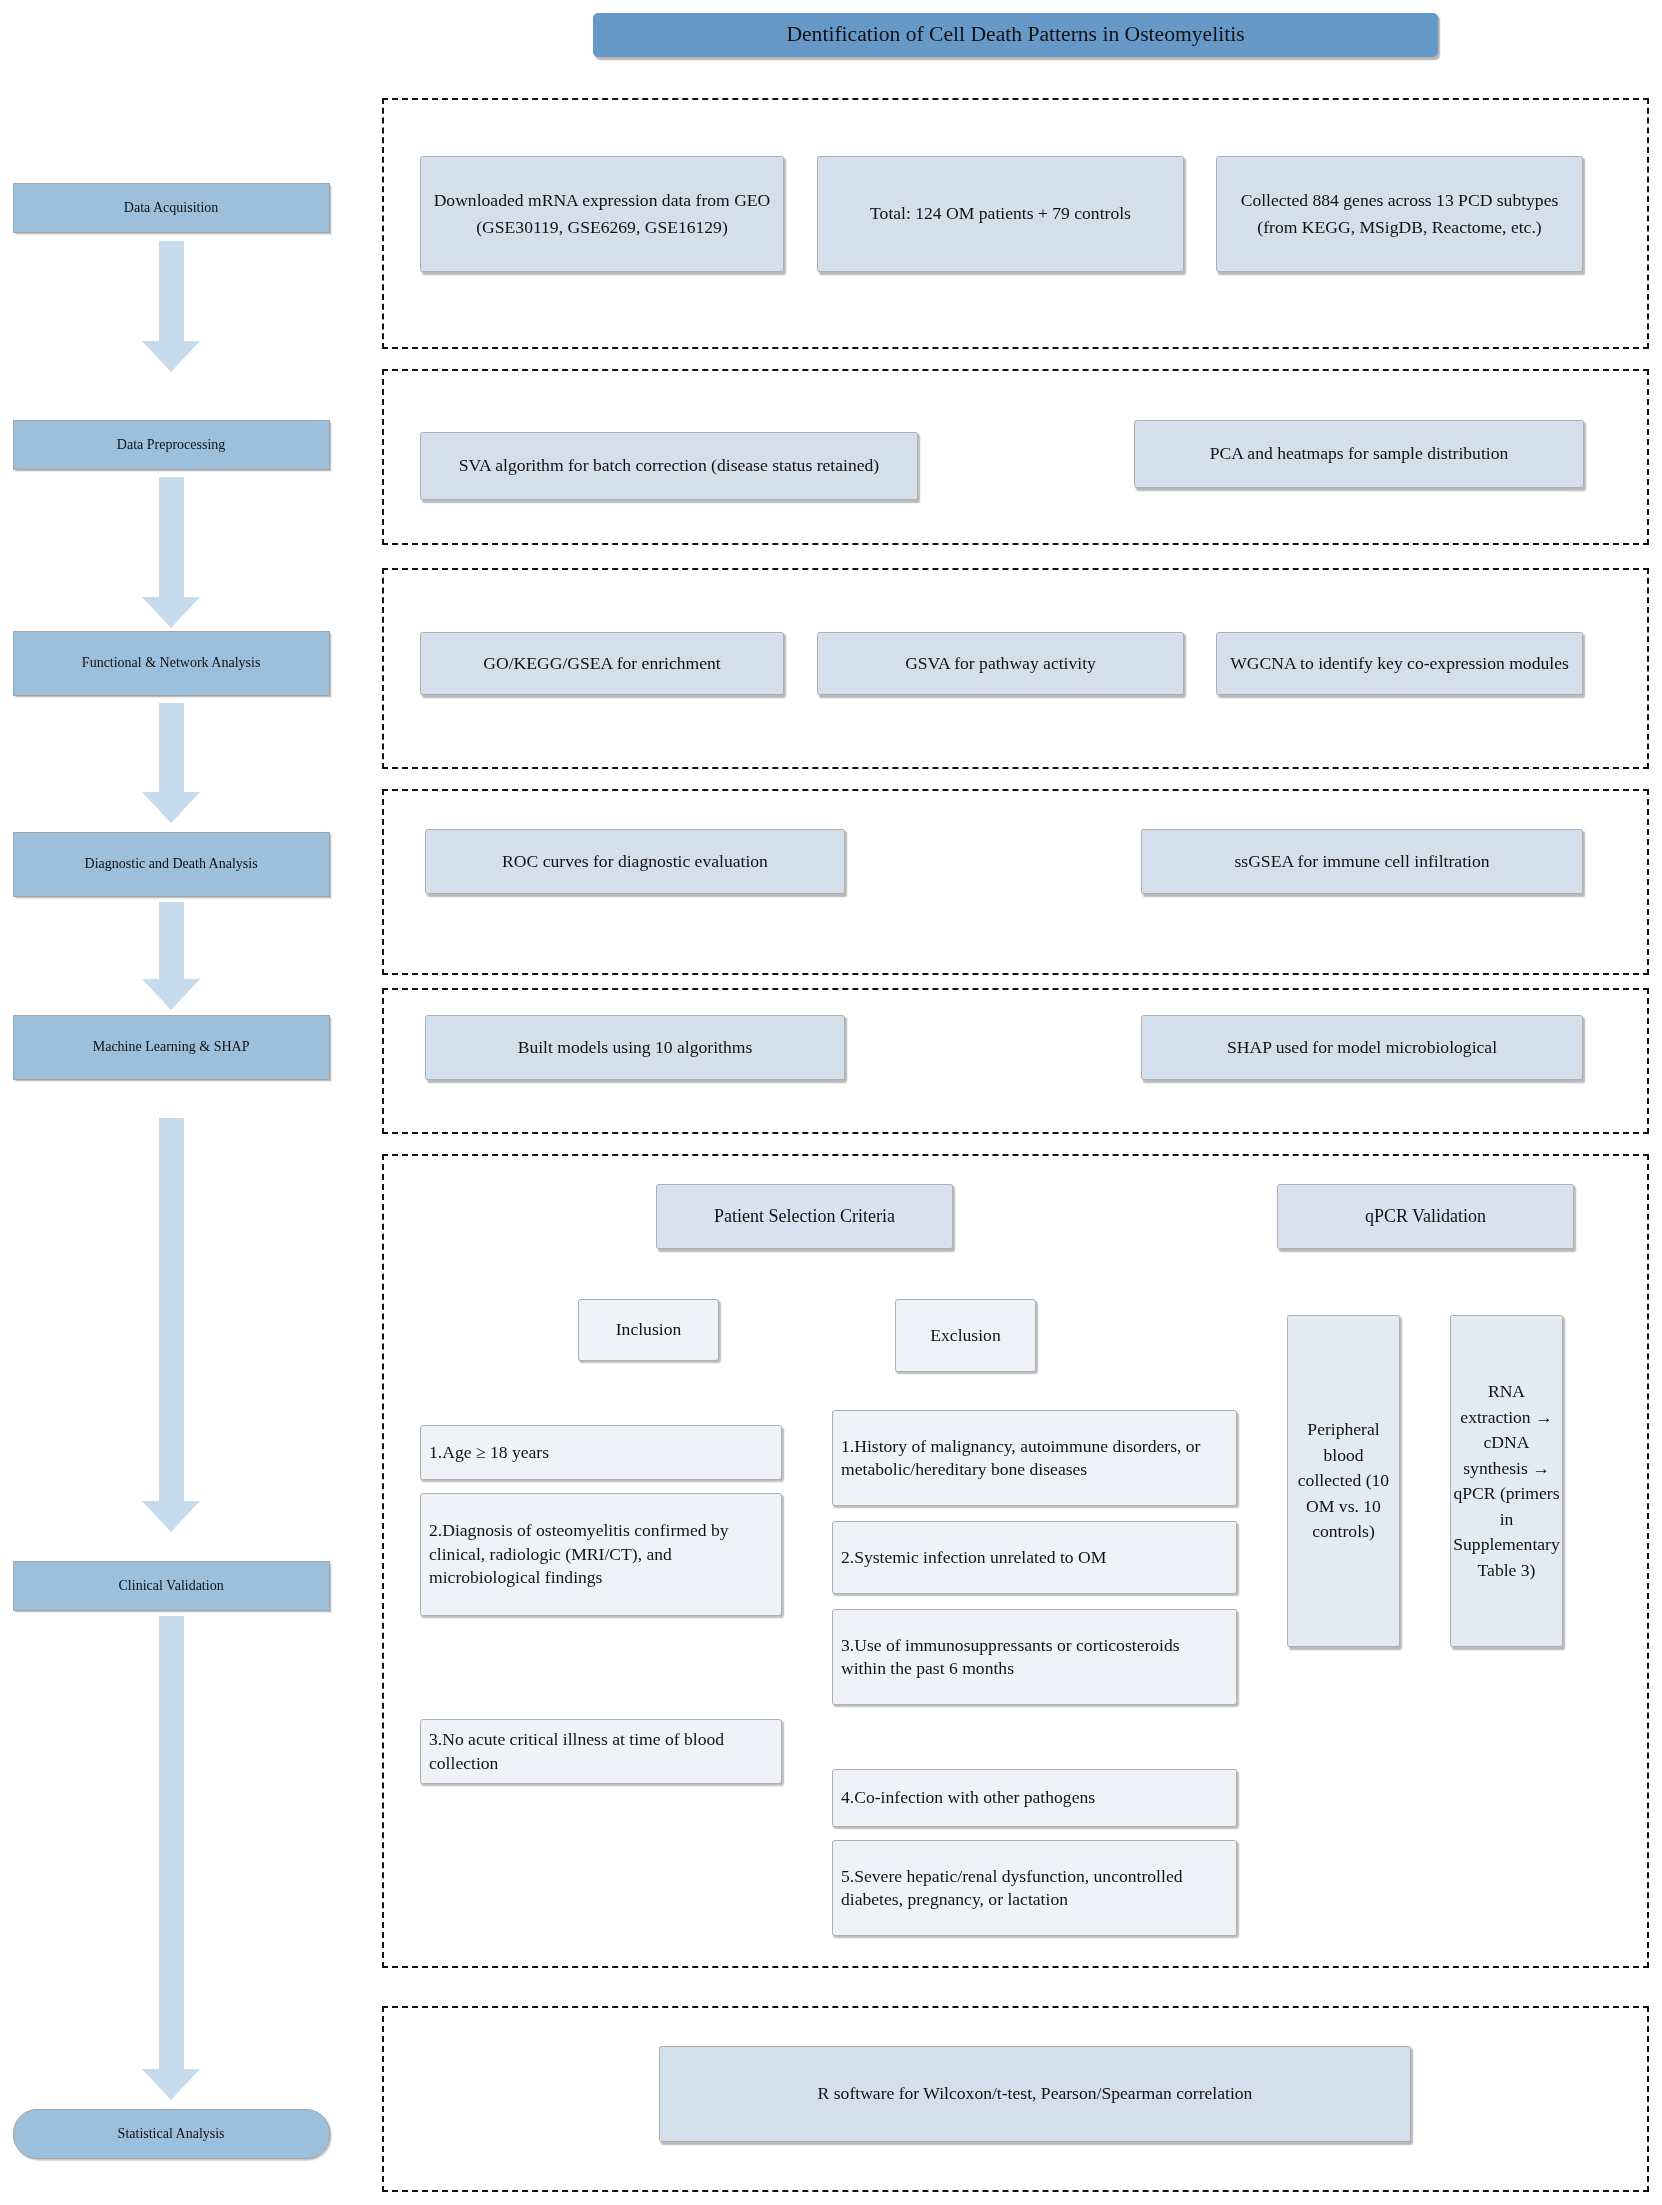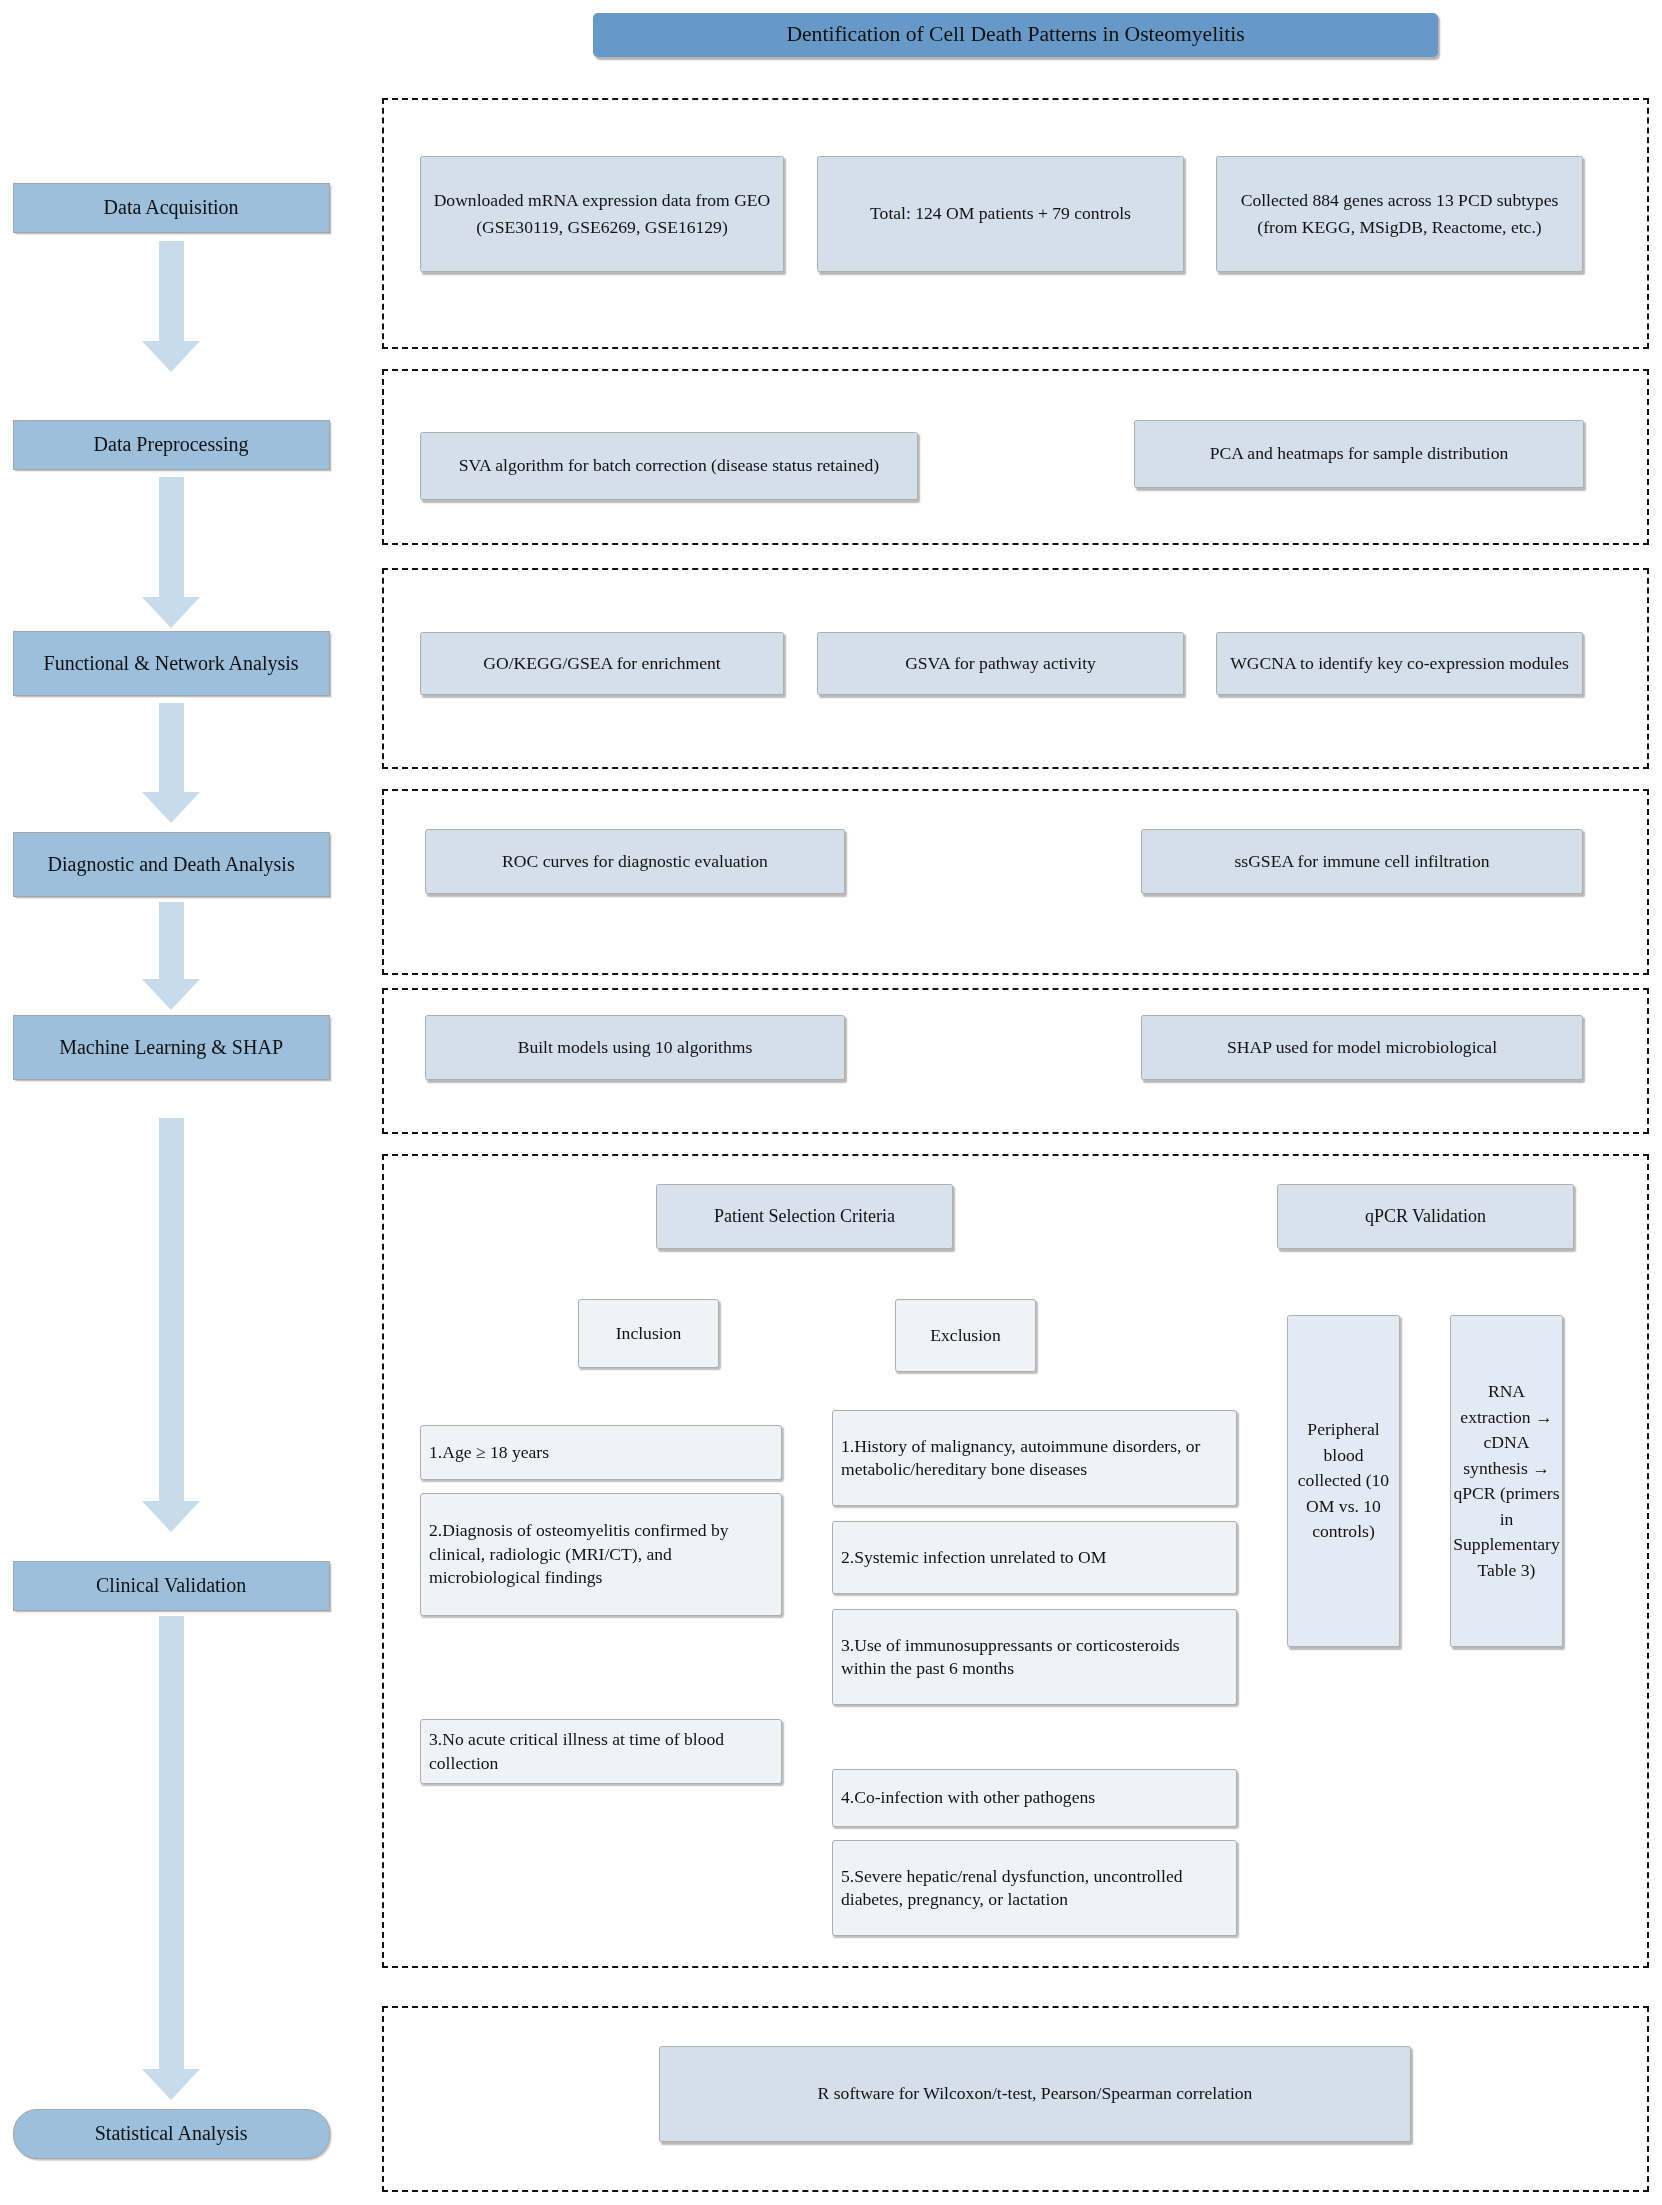--- a/index.html
+++ b/index.html
@@ -24,21 +24,21 @@
   }
 
   
   .stage{
     left:12.6px;width:317px;
     background:#9CBFDC;
     border:1.5px solid #A6A6A6;
     box-shadow:1.5px 1.5px 1.5px rgba(150,150,150,.6);
     display:flex;align-items:center;justify-content:center;
     text-align:center;
-    font-size:20px;line-height:1.18;
+    font-size:14px;line-height:1.18;
     padding:2px 5px;
   }
 
   
   .arrow{
     left:142px;width:58px;
     background:transparent;
   }
   .arrow .shaft{
     position:absolute;left:16.6px;top:0;width:25px;
@@ -196,21 +196,21 @@
 
 <div class="abs panel" style="top:1154px;height:814px;"></div>
 
 <div class="abs card hdr" style="left:656px;top:1184px;width:297px;height:65px;">
   <span>Patient Selection Criteria</span>
 </div>
 <div class="abs card hdr" style="left:1277px;top:1184px;width:297px;height:65px;">
   <span>qPCR Validation</span>
 </div>
 
-<div class="abs card pale ctr" style="left:578px;top:1299px;width:141px;height:69px;">
+<div class="abs card pale ctr" style="left:578px;top:1299px;width:141px;height:62px;">
   <span>Inclusion</span>
 </div>
 <div class="abs card pale ctr" style="left:895px;top:1299px;width:141px;height:73px;">
   <span>Exclusion</span>
 </div>
 
 <div class="abs card pale" style="left:420px;top:1425px;width:362px;height:55px;">
   <span>1.Age ≥ 18 years</span>
 </div>
 <div class="abs card pale" style="left:420px;top:1493px;width:362px;height:123px;">

